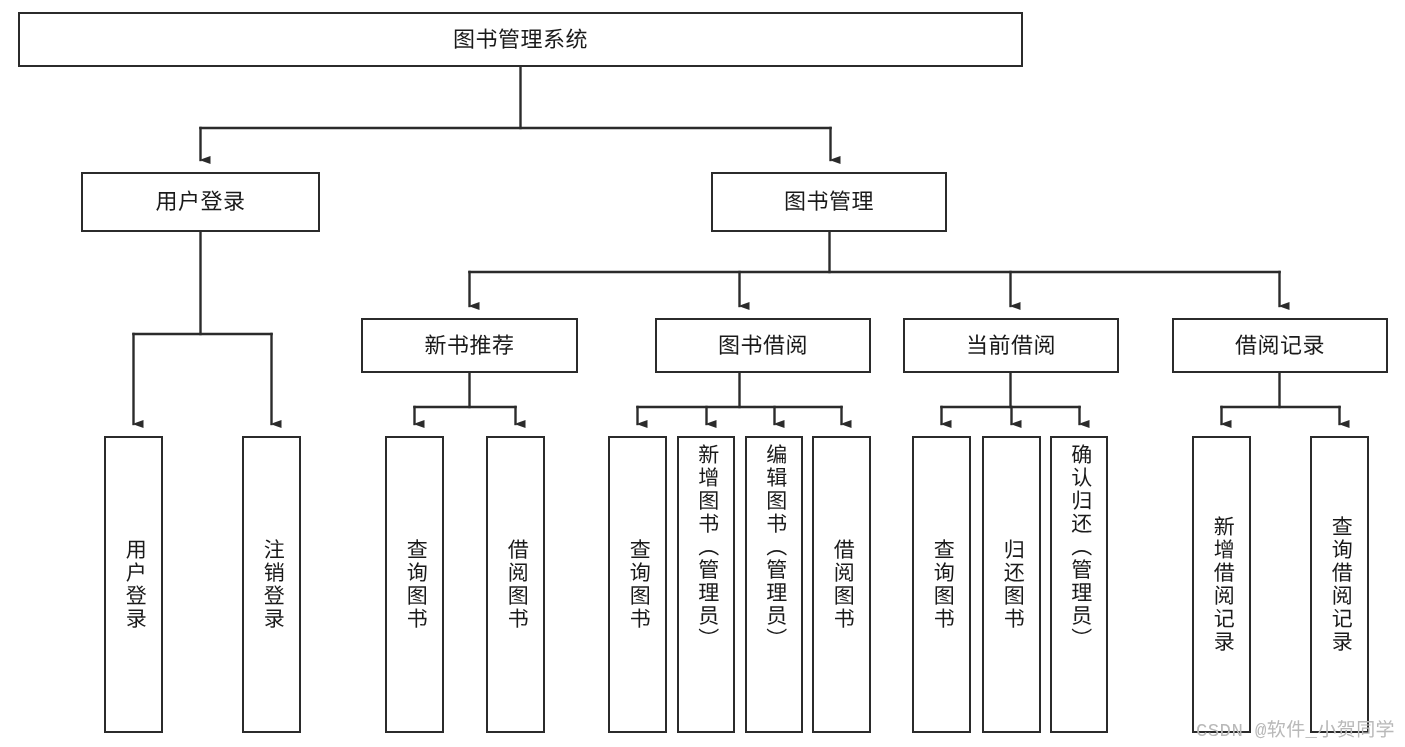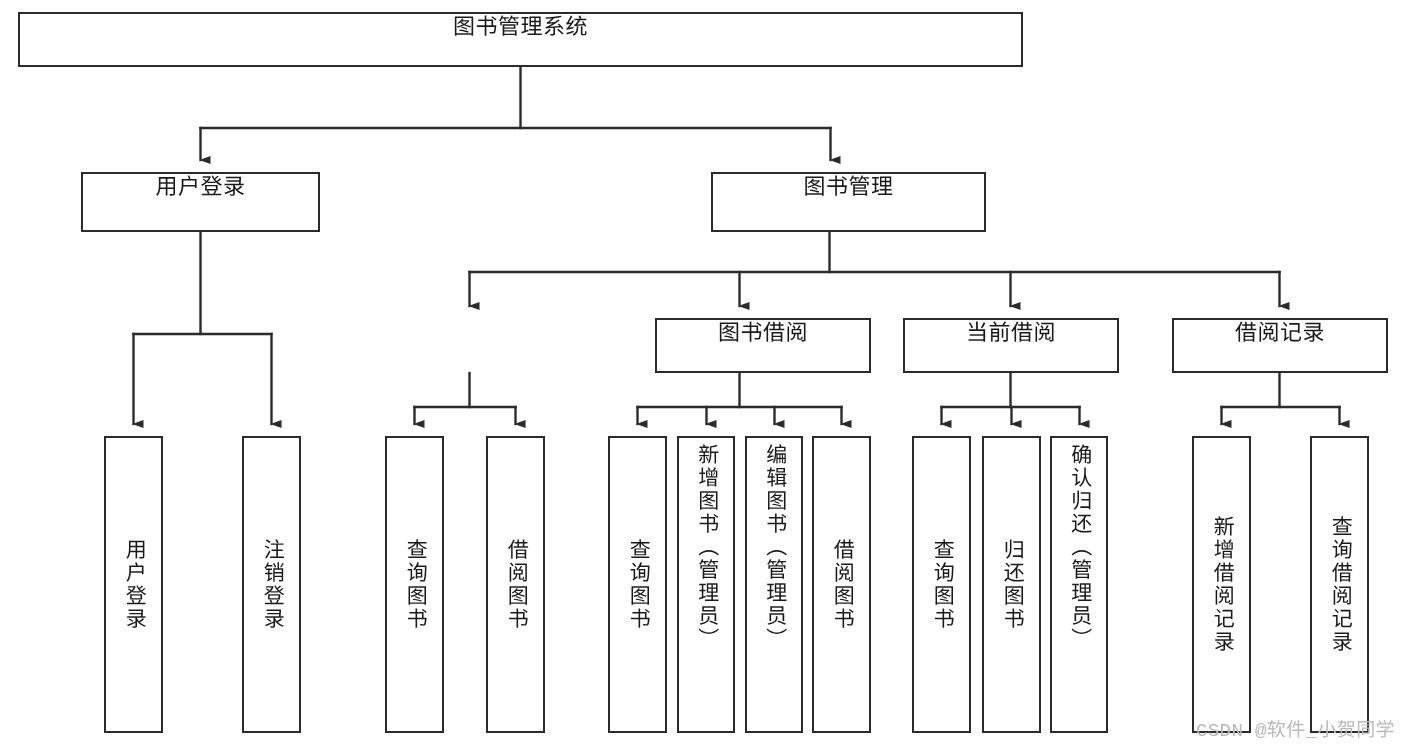--- a/index.html
+++ b/index.html
@@ -24,20 +24,21 @@
     top: 0;
     width: 1405px;
     height: 747px;
   }
   .node {
     position: absolute;
     box-sizing: border-box;
     background: #ffffff;
     border: 2.2px solid #2b2b2b;
     display: flex;
+    align-items: center;
     justify-content: center;
     overflow: hidden;
   }
   .node-label {
     color: #1a1a1a;
     line-height: 1.18;
     white-space: nowrap;
     text-align: center;
   }
   .node.horizontal .node-label {
@@ -126,24 +127,27 @@
     </g>
   </svg>
 
   <div class="node horizontal" style="left:18px; top:12px; width:1005px; height:55px;">
     <span class="node-label">图书管理系统</span>
   </div>
 
   <div class="node horizontal" style="left:81px; top:172px; width:239px; height:60px;">
     <span class="node-label">用户登录</span>
   </div>
-  <div class="node horizontal" style="left:711px; top:172px; width:275px; height:60px;">
+  <div class="node horizontal" style="left:711px; top:172px; width:236px; height:60px;">
     <span class="node-label">图书管理</span>
   </div>
 
+  <div class="node horizontal" style="left:361px; top:318px; width:217px; height:55px;">
+    <span class="node-label">新书推荐</span>
+  </div>
   <div class="node horizontal" style="left:632px; top:318px; width:216px; height:55px;margin-left:23px;">
     <span class="node-label">图书借阅</span>
   </div>
   <div class="node horizontal" style="left:1172px; top:318px; width:216px; height:55px;">
     <span class="node-label">借阅记录</span>
   </div>
   <div class="node horizontal" style="left:903px; top:318px; width:216px; height:55px;">
     <span class="node-label">当前借阅</span>
   </div>
 

